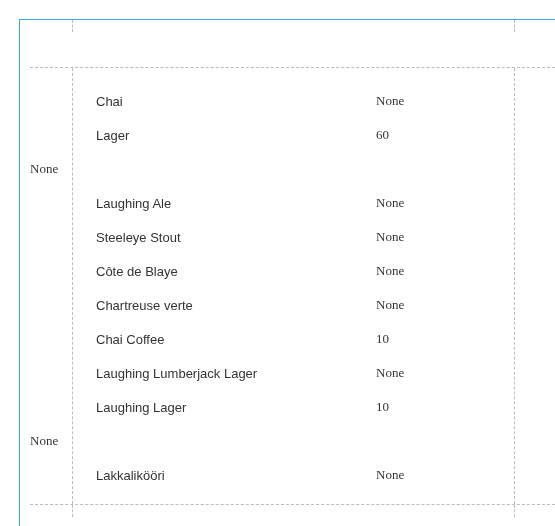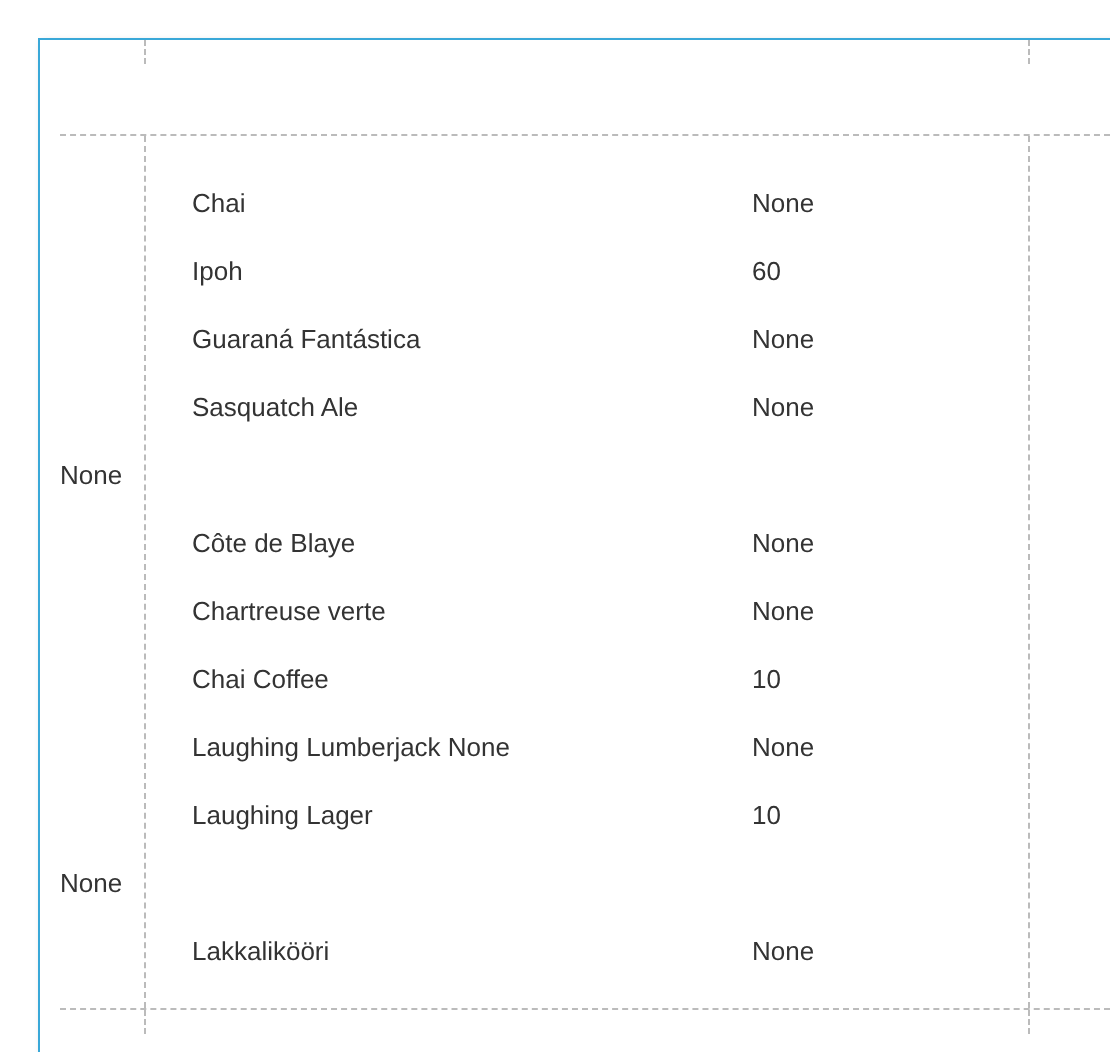--- a/index.html
+++ b/index.html
@@ -57,20 +57,21 @@
       display: flex;
       height: 34px;
       align-items: center;
     }
     .cell-name {
       margin-left: 66px;
       width: 280px;
     }
     .cell-value {
       width: 120px;
+      font-family: Liberation Serif, serif;
     }
     .footer-band .col-divider, .body-band .col-divider {
       height: 100%;
     }
     .footer-band .col-divider { top: 0; height: 12px; }
   </style>
 </head>
 <body>
 
 <div class="outer">
@@ -82,48 +83,48 @@
 
   <div class="body-band">
     <div class="col-divider cdiv-a"></div>
     <div class="col-divider cdiv-b"></div>
 
     <div class="row">
       <div class="cell-name">Chai</div>
       <div class="cell-value">None</div>
     </div>
     <div class="row">
-      <div class="cell-name">Ipoh</div>
+      <div class="cell-name">Lager</div>
       <div class="cell-value">60</div>
     </div>
     <div class="row">
-      <div class="cell-name">Guaraná Fantástica</div>
       <div class="cell-value">None</div>
     </div>
     <div class="row">
-      <div class="cell-name">Sasquatch Ale</div>
+      <div class="cell-name">Laughing Ale</div>
       <div class="cell-value">None</div>
     </div>
     <div class="row">
+      <div class="cell-name">Steeleye Stout</div>
       <div class="cell-value">None</div>
     </div>
     <div class="row">
       <div class="cell-name">Côte de Blaye</div>
       <div class="cell-value">None</div>
     </div>
     <div class="row">
       <div class="cell-name">Chartreuse verte</div>
       <div class="cell-value">None</div>
     </div>
     <div class="row">
       <div class="cell-name">Chai Coffee</div>
       <div class="cell-value">10</div>
     </div>
     <div class="row">
-      <div class="cell-name">Laughing Lumberjack None</div>
+      <div class="cell-name">Laughing Lumberjack Lager</div>
       <div class="cell-value">None</div>
     </div>
     <div class="row">
       <div class="cell-name">Laughing Lager</div>
       <div class="cell-value">10</div>
     </div>
     <div class="row">
       <div class="cell-value">None</div>
     </div>
     <div class="row">

